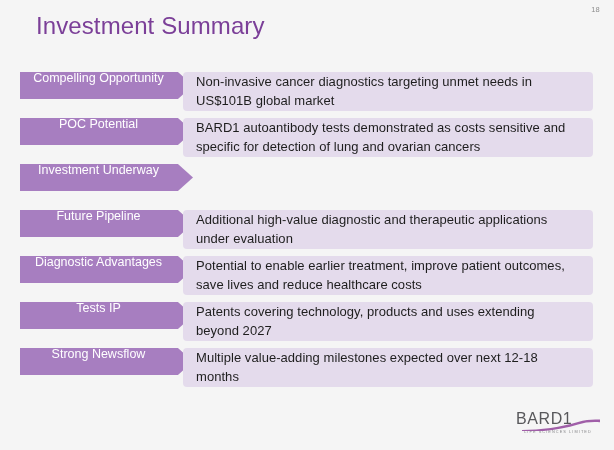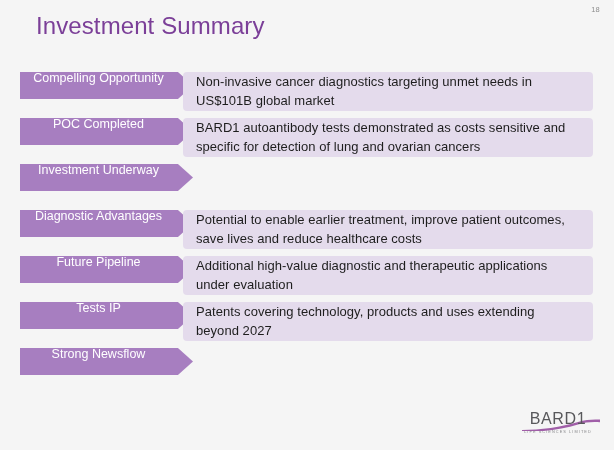--- a/index.html
+++ b/index.html
@@ -104,21 +104,20 @@
   
   .logo {
     position: absolute;
     right: 14px;
     bottom: 10px;
     width: 84px;
     height: 30px;
   }
   .logo-wordmark {
     position: relative;
-    text-align: center;
     font-size: 16px;
     letter-spacing: 0.6px;
     color: #58585b;
     font-family: "Liberation Sans", sans-serif;
     font-weight: 400;
     line-height: 18px;
   }
   .logo-swoosh {
     position: absolute;
     left: 6px;
@@ -150,63 +149,66 @@
       <div class="chevron">
         <span class="chevron-label">Compelling Opportunity</span>
       </div>
       <div class="body-box">
         <span class="body-text">Non-invasive cancer diagnostics targeting unmet needs in US$101B global market</span>
       </div>
     </div>
 
     <div class="row">
       <div class="chevron">
-        <span class="chevron-label">POC Completed</span>
+        <span class="chevron-label">POC Potential</span>
       </div>
       <div class="body-box">
         <span class="body-text">BARD1 autoantibody tests demonstrated as costs sensitive and specific for detection of lung and ovarian cancers</span>
       </div>
     </div>
 
     <div class="row">
       <div class="chevron">
         <span class="chevron-label">Investment Underway</span>
       </div>
     </div>
 
     <div class="row">
       <div class="chevron">
+        <span class="chevron-label">Future Pipeline</span>
+      </div>
+      <div class="body-box">
+        <span class="body-text">Additional high-value diagnostic and therapeutic applications under evaluation</span>
+      </div>
+    </div>
+
+    <div class="row">
+      <div class="chevron">
         <span class="chevron-label">Diagnostic Advantages</span>
       </div>
       <div class="body-box">
         <span class="body-text">Potential to enable earlier treatment, improve patient outcomes, save lives and reduce healthcare costs</span>
       </div>
     </div>
 
     <div class="row">
       <div class="chevron">
-        <span class="chevron-label">Future Pipeline</span>
-      </div>
-      <div class="body-box">
-        <span class="body-text">Additional high-value diagnostic and therapeutic applications under evaluation</span>
-      </div>
-    </div>
-
-    <div class="row">
-      <div class="chevron">
         <span class="chevron-label">Tests IP</span>
       </div>
       <div class="body-box">
         <span class="body-text">Patents covering technology, products and uses extending beyond 2027</span>
       </div>
     </div>
 
     <div class="row">
       <div class="chevron">
         <span class="chevron-label">Strong Newsflow</span>
+      </div>
+      <div class="body-box">
+        <span class="body-text">Multiple value-adding milestones expected over next 12-18 months</span>
       </div>
     </div>
 
   </div>
 
   <div class="logo">
     <svg class="logo-swoosh" viewBox="0 0 78 12">
       <path d="M0 11 C18 11, 40 8, 56 3 C64 0.6, 71 0.2, 78 0.6 L78 3.2 C70 2.6, 63 3.2, 56 5.6 C40 11, 18 13, 0 12.6 Z" fill="#a05fa8"></path>
     </svg>
     <div class="logo-wordmark">BARD1</div>

